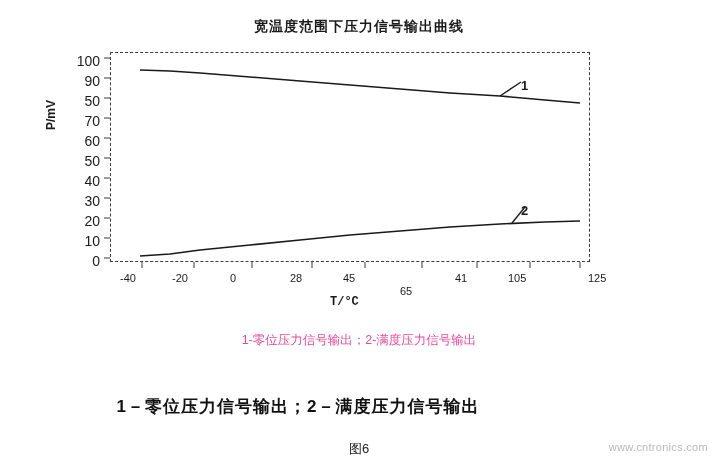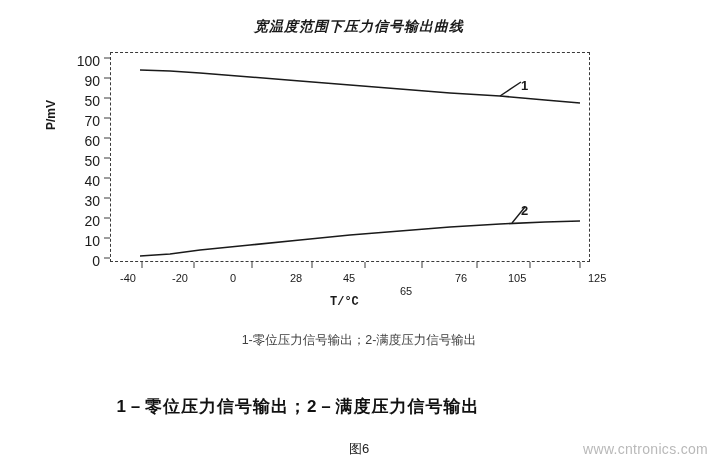--- a/index.html
+++ b/index.html
@@ -27,21 +27,20 @@
     position: absolute;
     left: 0;
     top: 18px;
     width: 718px;
     text-align: center;
     font-size: 14px;
     font-weight: bold;
     letter-spacing: 1px;
     color: #1a1a1a;
     filter: blur(0.25px);
-    font-style: italic;
   }
   .plot-box {
     position: absolute;
     left: 110px;
     top: 52px;
     width: 480px;
     height: 210px;
     border: 1px dashed #3a3a3a;
     box-sizing: border-box;
   }
@@ -99,21 +98,21 @@
   }
 
   
   .caption-small {
     position: absolute;
     left: 0;
     top: 332px;
     width: 718px;
     text-align: center;
     font-size: 12.5px;
-    color: #404040;
+    color: #ec4899;
     filter: blur(0.2px);
   }
   .caption-large {
     position: absolute;
     left: 0;
     top: 395px;
     width: 596px;
     text-align: center;
     font-size: 17px;
     font-weight: bold;
@@ -126,21 +125,21 @@
     top: 440px;
     width: 718px;
     text-align: center;
     font-size: 13px;
     color: #222222;
   }
   .watermark {
     position: absolute;
     right: 10px;
     top: 441px;
-    font-size: 14px;
+    font-size: 11px;
     color: #b9b9b9;
     letter-spacing: 0.3px;
   }
 </style>
 </head>
 <body>
 
 <div class="page">
 
   <div class="chart-title">宽温度范围下压力信号输出曲线</div>
@@ -158,21 +157,21 @@
   <div class="ytick" style="left:66px; top:213px;">20</div>
   <div class="ytick" style="left:66px; top:233px;">10</div>
   <div class="ytick" style="left:66px; top:253px;">0</div>
 
   <div class="xtick" style="left:120px; top:272px;">-40</div>
   <div class="xtick" style="left:172px; top:272px;">-20</div>
   <div class="xtick" style="left:230px; top:272px;">0</div>
   <div class="xtick" style="left:290px; top:272px;">28</div>
   <div class="xtick" style="left:343px; top:272px;">45</div>
   <div class="xtick" style="left:400px; top:272px;margin-top:13px;">65</div>
-  <div class="xtick" style="left:455px; top:272px;">76</div>
+  <div class="xtick" style="left:455px; top:272px;">41</div>
   <div class="xtick" style="left:508px; top:272px;">105</div>
   <div class="xtick" style="left:588px; top:272px;">125</div>
 
   <div class="y-axis-label">P/mV</div>
   <div class="x-axis-label">T/°C</div>
 
   <div class="series-label" style="left:521px; top:78px;">1</div>
   <div class="series-label" style="left:521px; top:203px;">2</div>
 
   <svg class="svg-layer" viewBox="0 0 718 469">

